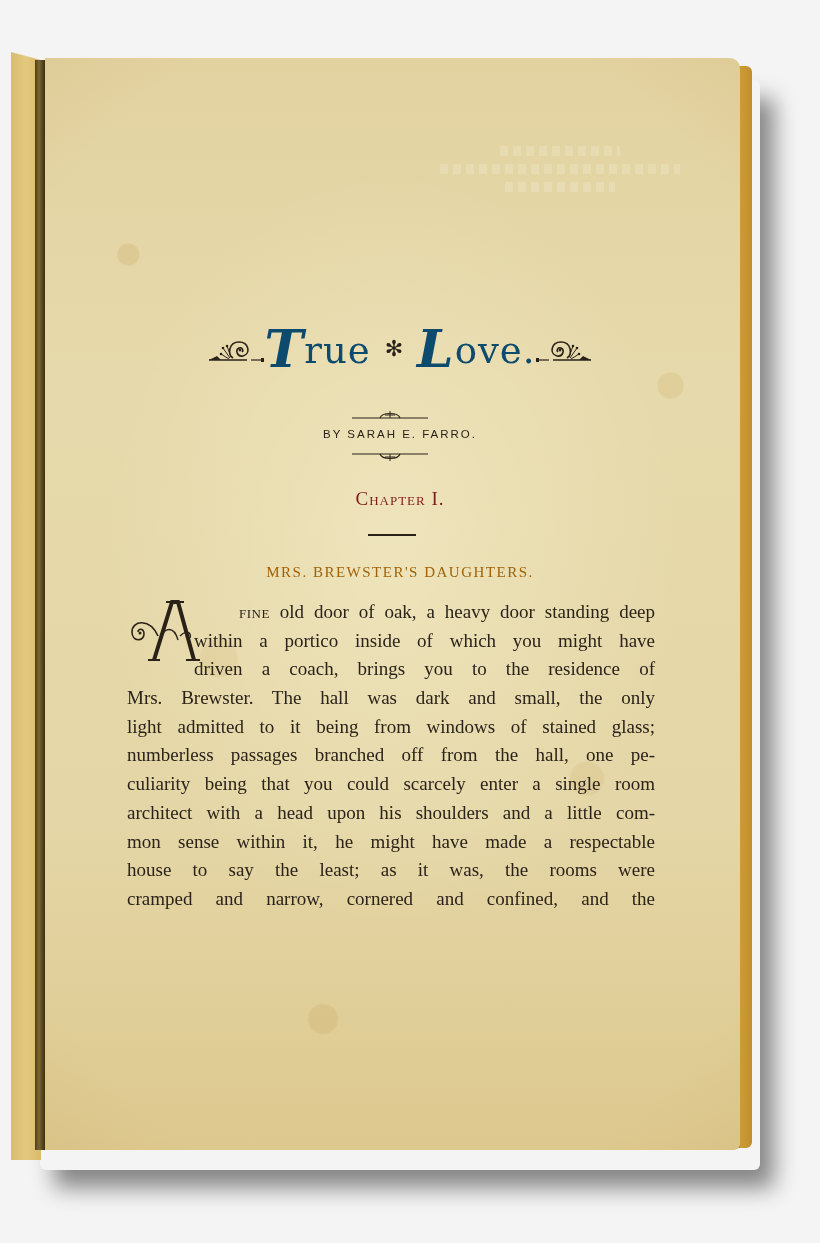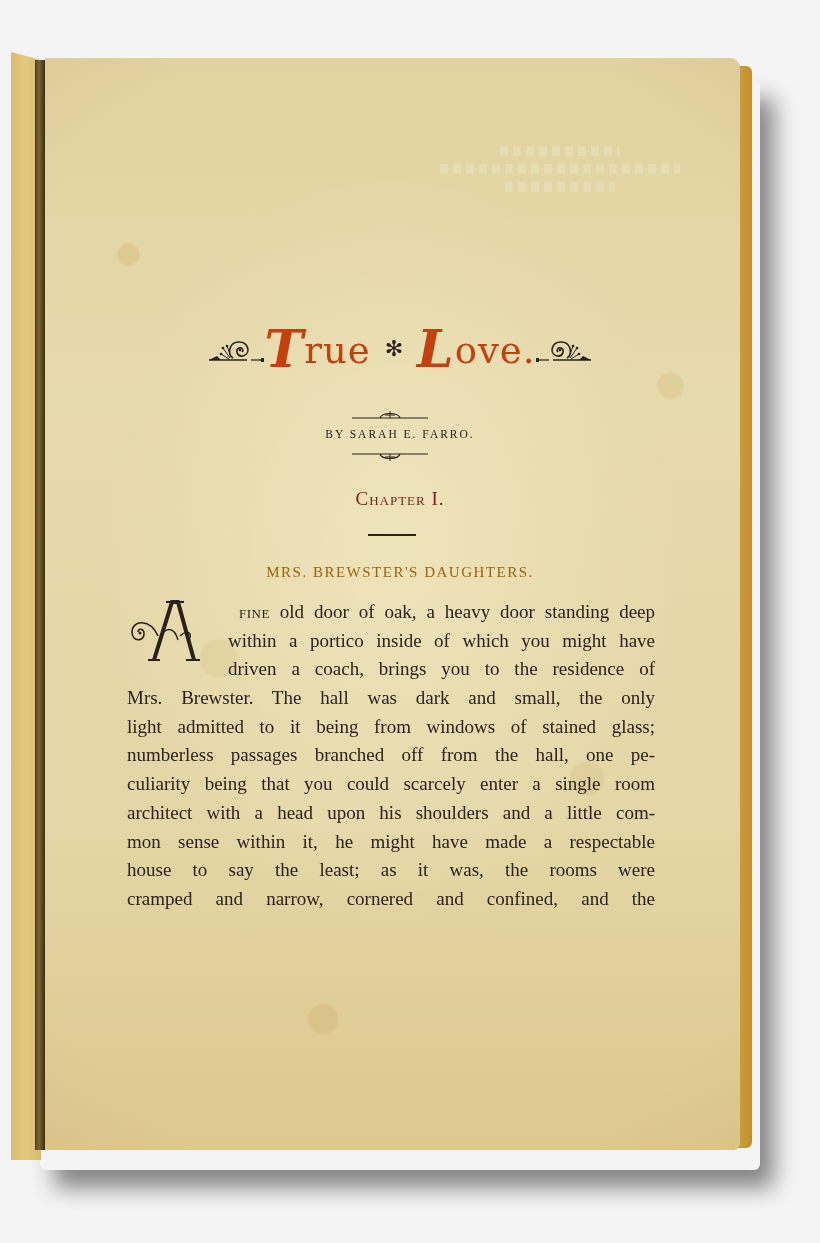--- a/index.html
+++ b/index.html
@@ -96,21 +96,21 @@
       position: absolute;
       left: 185px; top: 318px;
       width: 430px; height: 62px;
       display: flex; align-items: center; justify-content: center;
     }
     .flourish { width: 58px; height: 30px; display: block; }
     .title-word {
       font-family: "DejaVu Serif", serif;
       font-size: 37px;
       letter-spacing: 1px;
-      color: #c2410c;
+      color: #0c4a6e;
       line-height: 1;
     }
     .title-word .cap {
       font-size: 52px;
       font-style: italic;
       font-weight: bold;
       vertical-align: -4px;
     }
     .asterism {
       font-size: 22px; color: #2a2218;
@@ -118,21 +118,21 @@
     }
 
     .rule-ornament {
       position: absolute;
       left: 352px; width: 76px; height: 12px;
     }
     .byline {
       position: absolute;
       left: 200px; top: 428px; width: 400px;
       text-align: center;
-      font-family: Liberation Serif, serif;
+      font-family: Liberation Sans, sans-serif;
       font-size: 11.5px;
       letter-spacing: 2px;
       color: #2a2218;
     }
     .chapter {
       position: absolute;
       left: 200px; top: 488px; width: 400px;
       text-align: center;
       font-size: 19px;
       font-variant: small-caps;
@@ -168,21 +168,21 @@
       line-height: 28.7px;
       color: #2b231a;
     }
     .line {
       display: block;
       white-space: nowrap;
       text-align: justify;
       text-align-last: justify;
       height: 28.7px;
     }
-    .line.indent { margin-left: 101px; }
+    .line.indent { margin-left: 67px; }
     .line.indent-first { margin-left: 112px; }
     .sc { font-variant: small-caps; letter-spacing: 0.5px; }
   </style>
 </head>
 <body>
 
 <div class="book">
   <div class="shadow"></div>
   <div class="left-leaf"></div>
   <div class="back-pages"></div>

